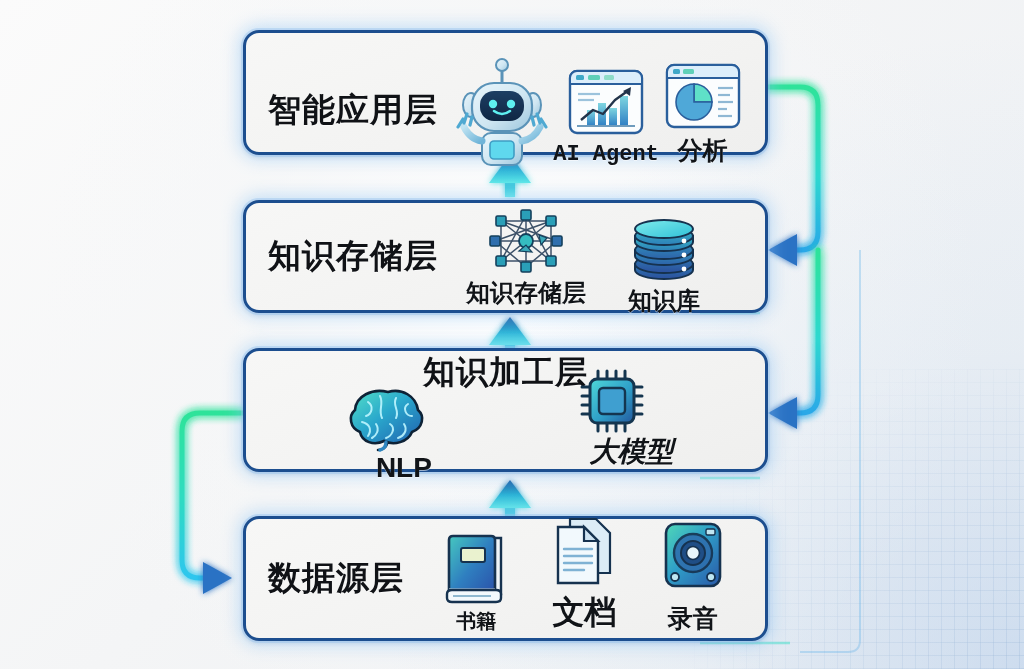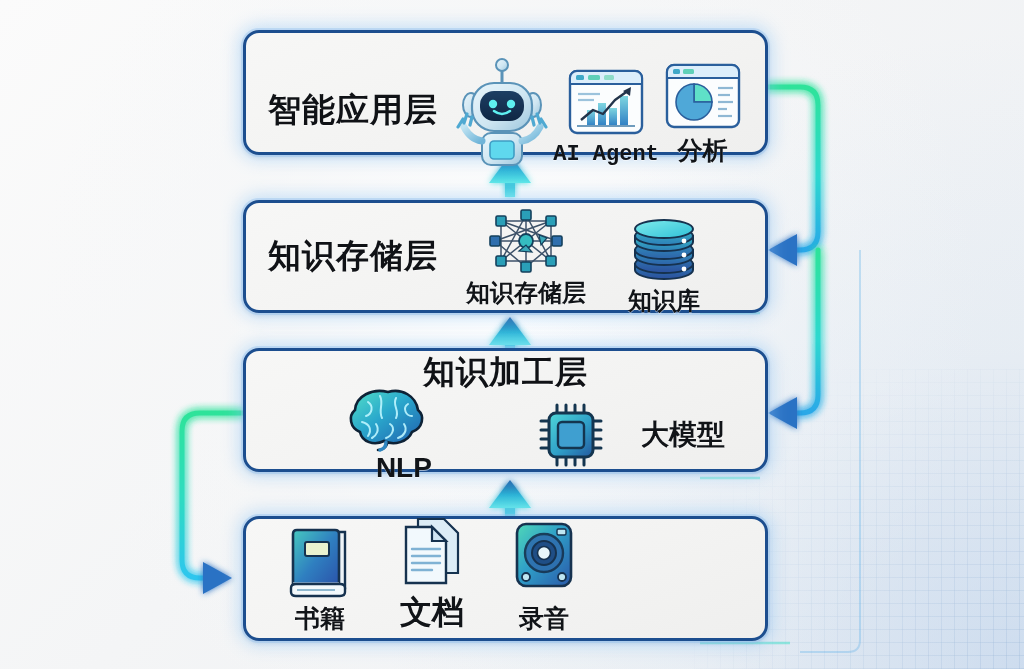--- a/index.html
+++ b/index.html
@@ -332,21 +332,21 @@
               <path d="M 16 36 C 24 38 26 44 22 50"></path>
               <path d="M 44 38 C 50 42 46 50 40 52"></path>
               <path d="M 58 38 C 62 44 58 50 52 52"></path>
               <path d="M 30 38 C 34 44 30 50 26 52"></path>
             </g>
           </svg>
         </div>
         <div class="item-label" style="font-size:28px;margin-left:32px;">NLP</div>
       </div>
 
-      <div class="item" style="flex-direction:row;align-items:center;width:230px;height:72px;margin-left:12px;">
+      <div class="item" style="flex-direction:column;align-items:center;width:230px;height:72px;margin-left:12px;font-style:italic;">
         <div class="icon-wrap" style="height:68px;align-items:center;">
           <svg width="66" height="64" viewBox="0 0 66 64">
             <defs>
               <linearGradient id="chipG" x1="0" y1="0" x2="1" y2="1">
                 <stop offset="0%" stop-color="#4fd8d8"></stop>
                   <stop offset="55%" stop-color="#2f9fc8"></stop>
                   <stop offset="100%" stop-color="#23589e"></stop>
               </linearGradient>
             </defs>
             <g stroke="#14354f" stroke-width="3" stroke-linecap="round">
@@ -372,40 +372,41 @@
           </svg>
         </div>
         <div class="item-label" style="font-size:28px;margin-left:36px;">大模型</div>
       </div>
     </div>
   </div>
 
   <div class="layer-box" style="left:243px;top:516px;width:525px;height:125px;">
     <div class="row" style="left:0;top:0;width:100%;height:100%;padding:0 22px;box-sizing:border-box;">
 
+      <div class="layer-title" style="font-size:33px;margin-right:22px;">数据源层</div>
 
       <div class="item" style="width:104px;height:112px;">
         <div class="icon-wrap" style="height:78px;">
           <svg width="70" height="74" viewBox="0 0 70 74">
             <defs>
               <linearGradient id="bookG" x1="0" y1="0" x2="1" y2="1">
                 <stop offset="0%" stop-color="#46c8c0"></stop>
                   <stop offset="50%" stop-color="#2f7fc0"></stop>
                   <stop offset="100%" stop-color="#2a4fa8"></stop>
               </linearGradient>
             </defs>
             <path d="M 18 6 h 42 v 56 h -42 z" fill="#eef4f8" stroke="#16324f" stroke-width="2.4"></path>
             <path d="M 8 8 q 0 -4 4 -4 h 38 q 4 0 4 4 v 52 q 0 4 -4 4 h -38 q -4 0 -4 -4 z" fill="url(#bookG)" stroke="#16324f" stroke-width="2.6"></path>
             <rect x="20" y="16" width="24" height="14" rx="2" fill="#eaf2cf" stroke="#16324f" stroke-width="2"></rect>
             <path d="M 8 58 h 46" stroke="#eaf4fa" stroke-width="3"></path>
             <path d="M 6 62 q 0 -4 5 -4 h 44 q 5 0 5 4 v 4 q 0 4 -5 4 h -44 q -5 0 -5 -4 z" fill="#f3f9fc" stroke="#16324f" stroke-width="2.4"></path>
             <line x1="12" y1="64" x2="50" y2="64" stroke="#8fb8cf" stroke-width="1.8"></line>
           </svg>
         </div>
-        <div class="item-label" style="font-size:25px;margin-top:2px;">书籍</div>
+        <div class="item-label" style="font-size:20px;margin-top:2px;">书籍</div>
       </div>
 
       <div class="item" style="width:104px;height:112px;margin-left:8px;">
         <div class="icon-wrap" style="height:78px;">
           <svg width="68" height="74" viewBox="0 0 68 74">
             <path d="M 20 4 h 26 l 14 14 v 40 h -40 z" fill="#dcecf6" stroke="#16324f" stroke-width="2.2"></path>
             <path d="M 8 12 h 26 l 14 14 v 42 h -40 z" fill="#f2f9fd" stroke="#16324f" stroke-width="2.4"></path>
             <path d="M 34 12 v 14 h 14 z" fill="#cfe4f2" stroke="#16324f" stroke-width="2.2"></path>
             <g stroke="#7fb2d4" stroke-width="2.4" stroke-linecap="round">
               <line x1="14" y1="34" x2="42" y2="34"></line>

